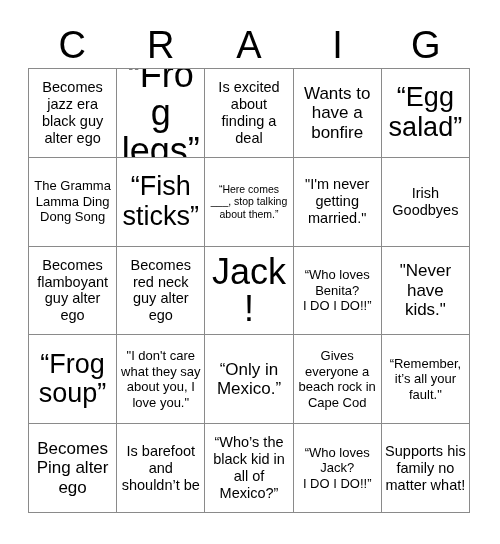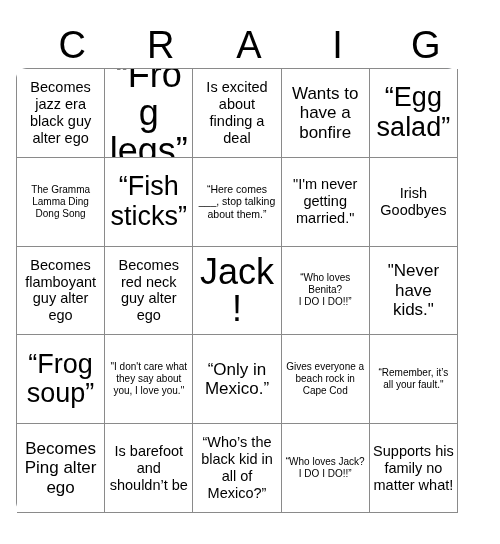--- a/index.html
+++ b/index.html
@@ -40,32 +40,31 @@
     font-size: 38px;
     font-weight: 400;
     line-height: 1;
     letter-spacing: 0;
     color: #000000;
   }
 
   
   #bingo-grid {
     position: absolute;
-    left: 16px;
+    left: 28px;
     top: 68px;
     width: 442px;
     height: 445px;
     display: grid;
     grid-template-columns: repeat(5, 1fr);
     grid-template-rows: repeat(5, 1fr);
     border-top: 1px solid #8a8a8a;
     border-left: 1px solid #8a8a8a;
     box-sizing: border-box;
     background: #3b82f6;
-    border-radius: 11px;
   }
   .bingo-cell {
     border-right: 1px solid #8a8a8a;
     border-bottom: 1px solid #8a8a8a;
     box-sizing: border-box;
     display: flex;
     align-items: center;
     justify-content: center;
     text-align: center;
     padding: 2px 3px;
@@ -75,21 +74,21 @@
   .cell-text {
     display: block;
     width: 100%;
     line-height: 1.12;
     word-wrap: break-word;
     white-space: pre-line;
   }
 
   
   .sz-xs .cell-text { font-size: 10.5px; line-height: 1.22; }
-  .sz-s  .cell-text { font-size: 10px;   line-height: 1.2;  }
+  .sz-s  .cell-text { font-size: 13px;   line-height: 1.2;  }
   .sz-m  .cell-text { font-size: 14.5px; line-height: 1.17; }
   .sz-l  .cell-text { font-size: 17px;   line-height: 1.14; }
   .sz-xl .cell-text { font-size: 27px;   line-height: 1.1;  }
   .sz-xxl .cell-text { font-size: 36px;  line-height: 1.05; }
 </style>
 </head>
 <body>
 
 <div id="bingo-card">
 

